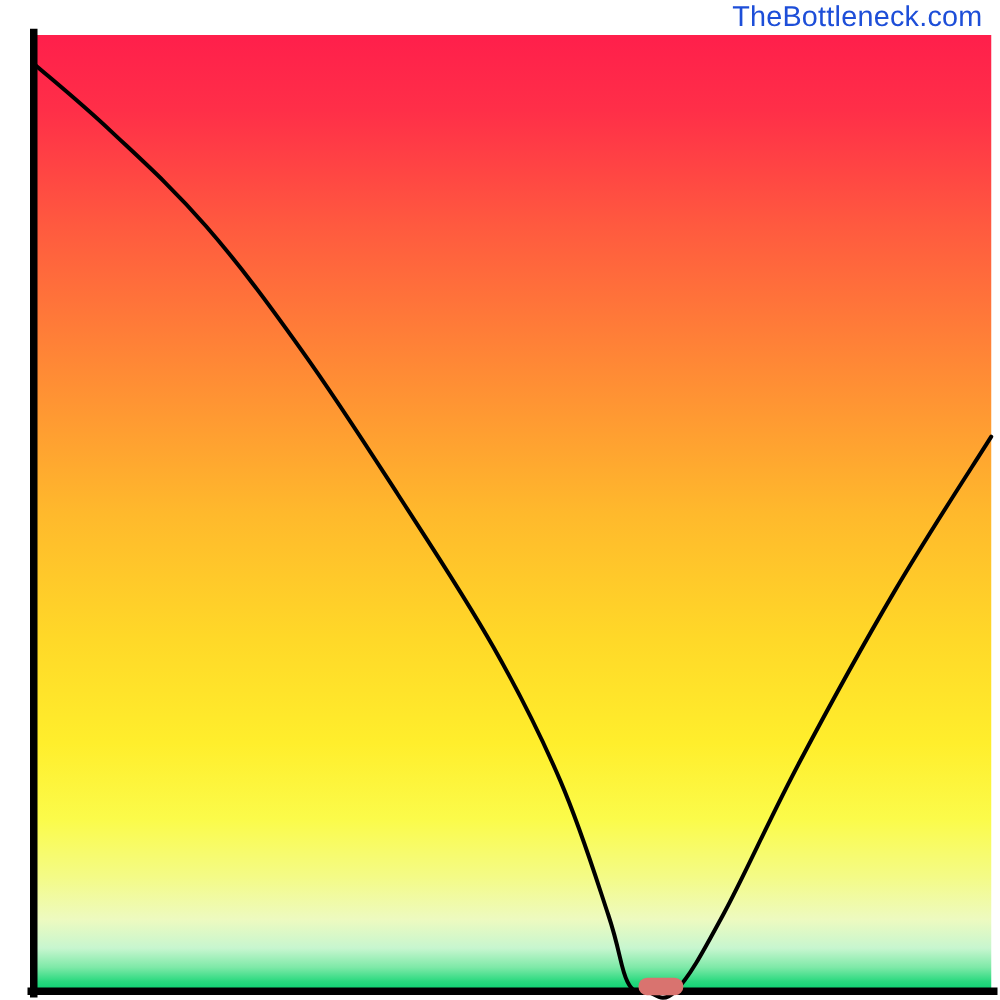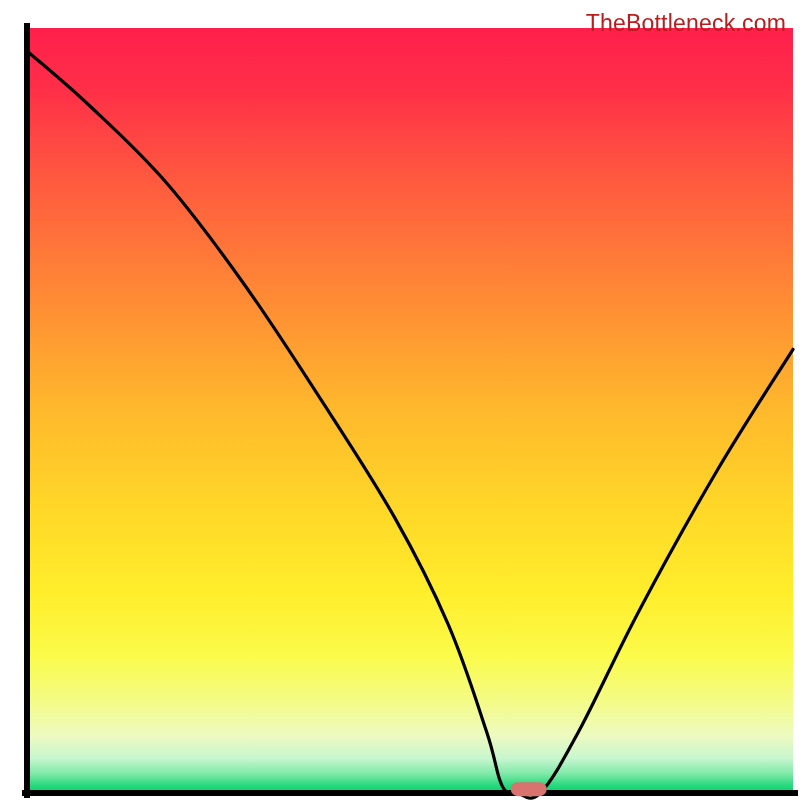--- a/index.html
+++ b/index.html
@@ -11,24 +11,24 @@
     background: #fff;
     font-family: Arial, Helvetica, sans-serif;
   }
   .frame {
     position: relative;
     width: 800px;
     height: 800px;
   }
   .watermark {
     position: absolute;
-    top: 10px;
+    top: 0;
     right: 14px;
     font-size: 23px;
-    color: #b91c1c;
+    color: #1d4ed8;
     font-weight: 400;
     letter-spacing: 0.2px;
     z-index: 10;
     margin-left: 27px;
   }
   svg {
     display: block;
   }
 </style>
 </head>

